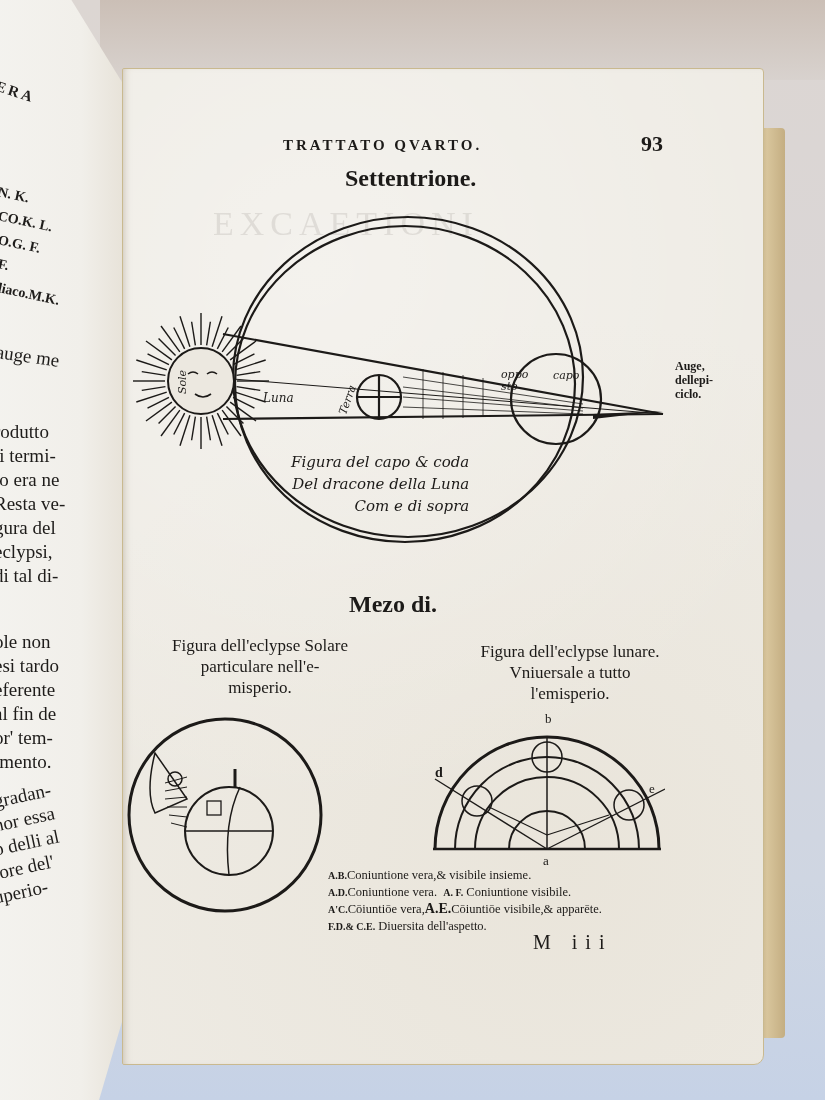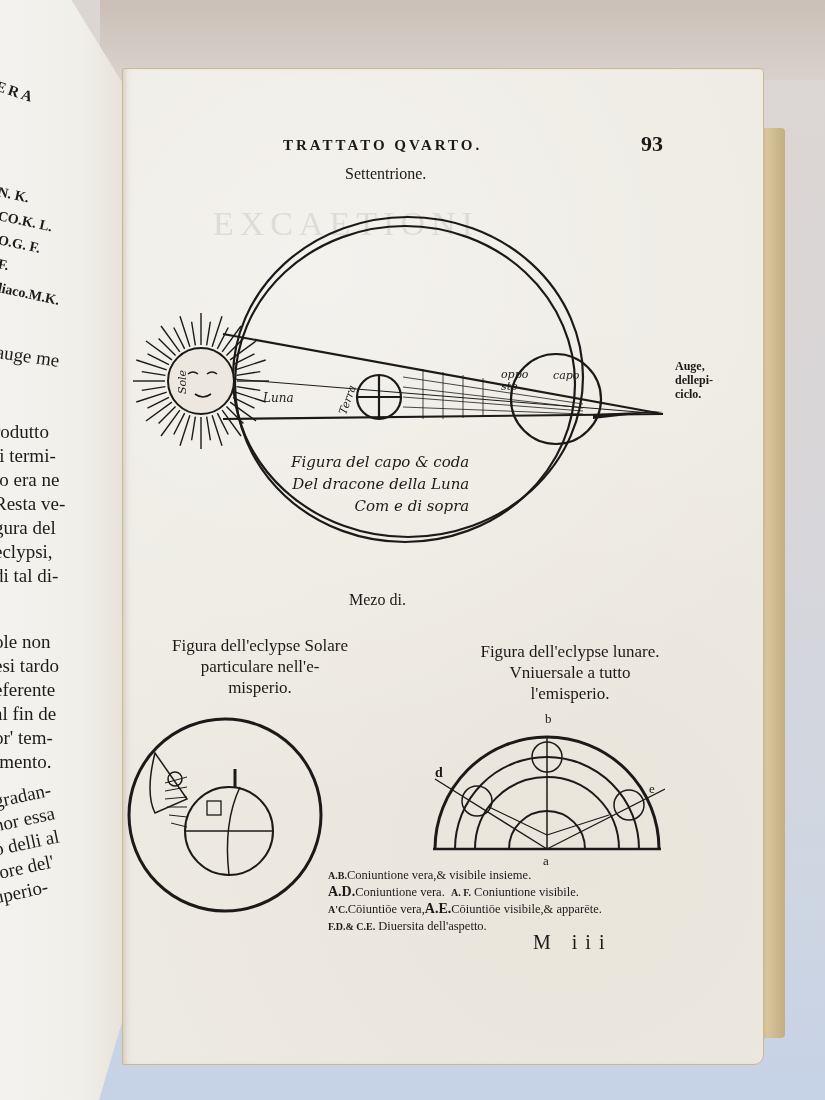--- a/index.html
+++ b/index.html
@@ -22,21 +22,21 @@
   
   .right-page{position:absolute;left:122px;top:68px;width:640px;height:995px;
     background:#eeebe4;
     background-image:radial-gradient(circle at 30% 20%,rgba(255,255,255,.35),transparent 60%),
       radial-gradient(circle at 70% 80%,rgba(220,210,190,.25),transparent 60%);
     border:1px solid #c9b98f;border-radius:2px 4px 10px 2px;
     box-shadow:inset 6px 0 8px -6px rgba(120,100,70,.4);}
   .abs{position:absolute;}
   .running-head{left:160px;top:68px;font-size:15px;letter-spacing:3px;font-weight:bold;}
   .page-num{left:518px;top:62px;font-size:22px;font-weight:bold;}
-  .heading{font-size:16px;font-weight:normal;}
+  .heading{font-size:24px;font-weight:bold;}
   .caption{font-size:17px;text-align:center;line-height:21px;padding-left:32px;}
   .hand{font-family:"DejaVu Serif",serif;font-style:italic;font-size:15px;line-height:22px;}
   .legend{left:205px;top:798px;font-size:12.5px;line-height:16px;}
   .legend div{white-space:nowrap;}
   .sig{left:410px;top:862px;font-size:20px;letter-spacing:8px;}
   .ghost{color:rgba(90,85,80,.13);font-size:34px;letter-spacing:6px;}
 </style>
 </head>
 <body>
 
@@ -217,18 +217,18 @@
       <line x1="118" y1="118" x2="180" y2="98" stroke-width="1.2"></line>
     </g>
   </svg>
   <div class="abs" style="left:422px;top:642px;font-size:13px;">b</div>
   <div class="abs" style="left:420px;top:784px;font-size:13px;">a</div>
   <div class="abs" style="left:312px;top:696px;font-size:14px;font-weight:bold;">d</div>
   <div class="abs" style="left:526px;top:712px;font-size:13px;">e</div>
 
   <div class="abs legend">
     <div><b style="font-size:10px">A.B.</b><span>Coniuntione vera,&amp; visibile insieme.</span></div>
-    <div><b style="font-size:14px">A.D.</b><span>Coniuntione vera.</span>&nbsp; <b style="font-size:10px">A. F.</b> <span>Coniuntione visibile.</span></div>
+    <div><b style="font-size:10px">A.D.</b><span>Coniuntione vera.</span>&nbsp; <b style="font-size:10px">A. F.</b> <span>Coniuntione visibile.</span></div>
     <div><b style="font-size:10px">A'C.</b><span>Cōiuntiōe vera,</span><b style="font-size:14px">A.E.</b><span>Cōiuntiōe visibile,&amp; apparēte.</span></div>
     <div><b style="font-size:10px">F.D.&amp; C.E.</b> <span>Diuersita dell'aspetto.</span></div>
   </div>
   <div class="abs sig">M iii</div>
 </div>
 
 </body></html>

